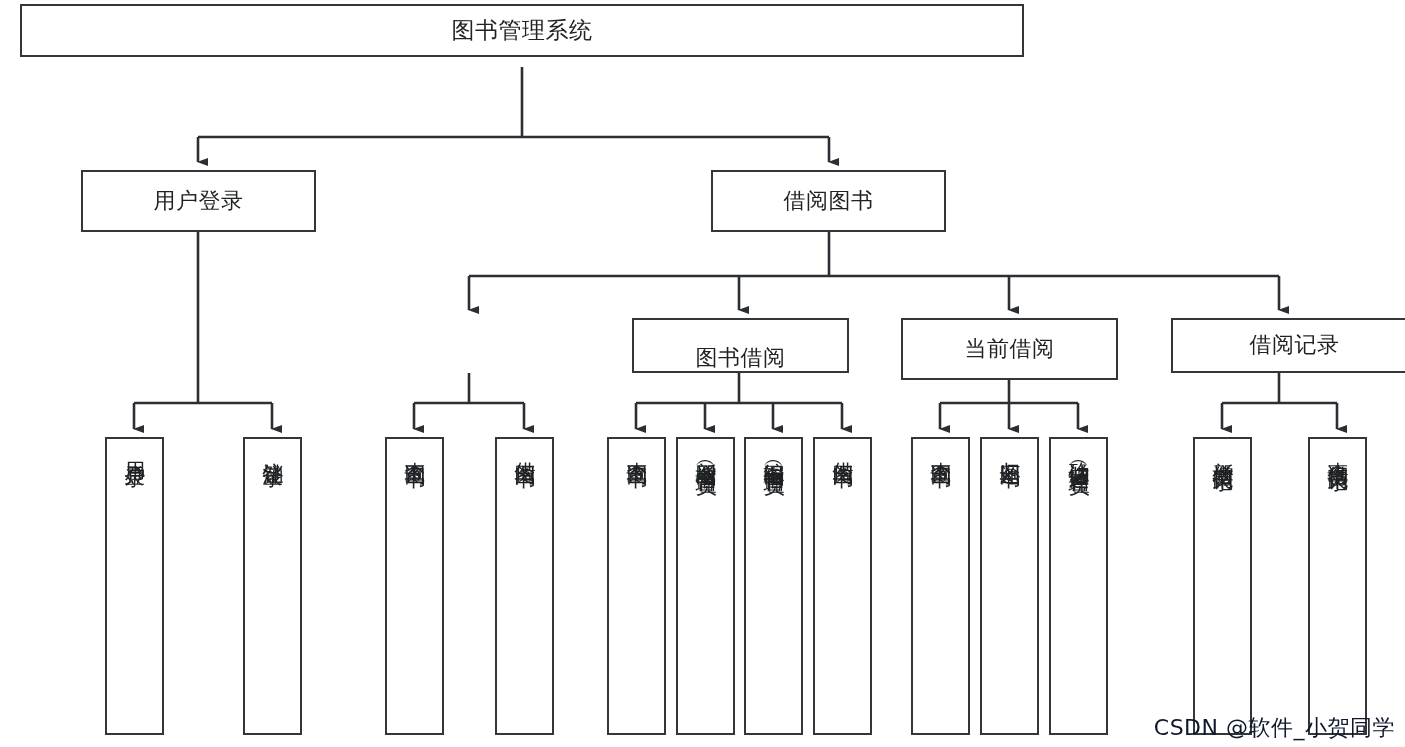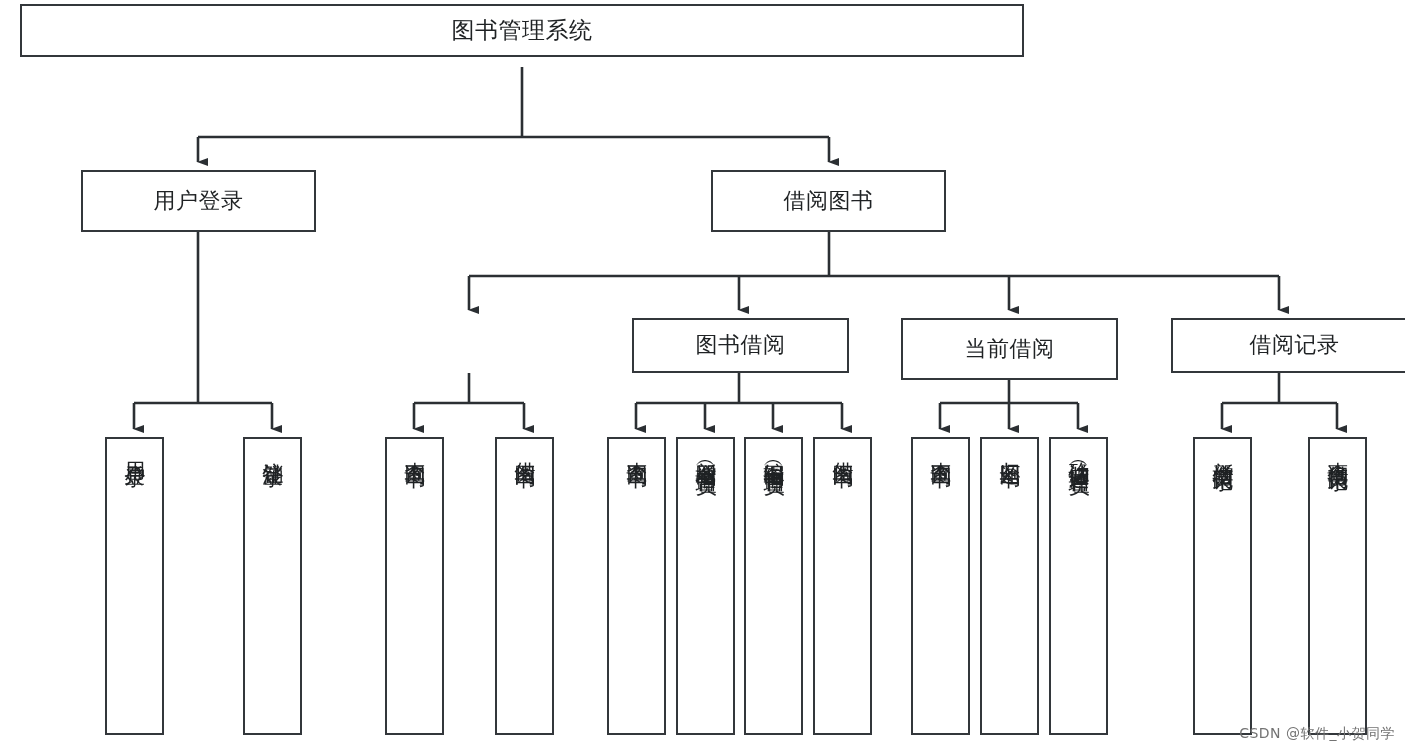--- a/index.html
+++ b/index.html
@@ -66,22 +66,22 @@
     line-height: 1;
     max-height: 286px;
   }
   .node.vert.tall .node-label {
     max-height: 292px;
   }
   .watermark {
     position: absolute;
     right: 10px;
     bottom: 4px;
-    font-size: 14px;
-    color: #737373;
+    font-size: 22px;
+    color: #0f172a;
     white-space: nowrap;
     z-index: 5;
     letter-spacing: 0.5px;
   }
 </style>
 </head>
 <body>
 
 <div id="diagram-root">
 
@@ -143,21 +143,21 @@
     <span class="node-label">图书管理系统</span>
   </div>
 
   <div class="node horiz" style="left:81px; top:170px; width:235px; height:62px;">
     <span class="node-label">用户登录</span>
   </div>
   <div class="node horiz" style="left:711px; top:170px; width:235px; height:62px;">
     <span class="node-label">借阅图书</span>
   </div>
 
-  <div class="node horiz" style="left:632px; top:318px; width:217px; height:55px;">
+  <div class="node horiz" style="left:632px; top:318px; width:217px; height:55px;align-items:flex-end;">
     <span class="node-label">图书借阅</span>
   </div>
   <div class="node horiz" style="left:901px; top:318px; width:217px; height:62px;">
     <span class="node-label">当前借阅</span>
   </div>
   <div class="node horiz" style="left:1171px; top:318px; width:247px; height:55px;">
     <span class="node-label">借阅记录</span>
   </div>
 
   <div class="node vert" style="left:105px; top:437px; width:59px; height:298px;">

